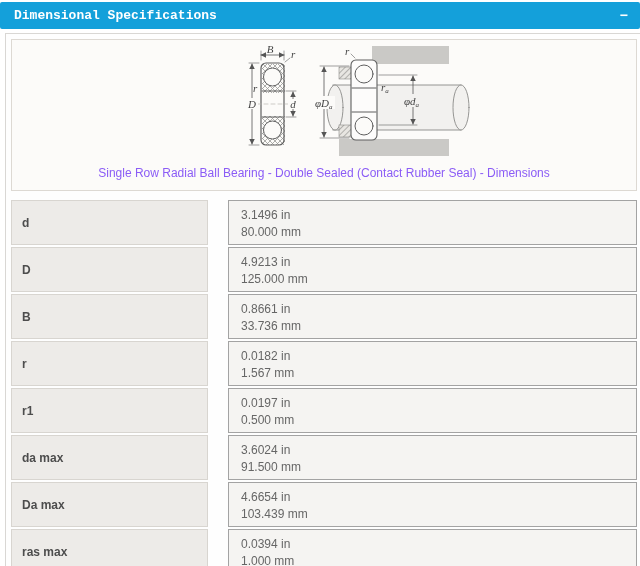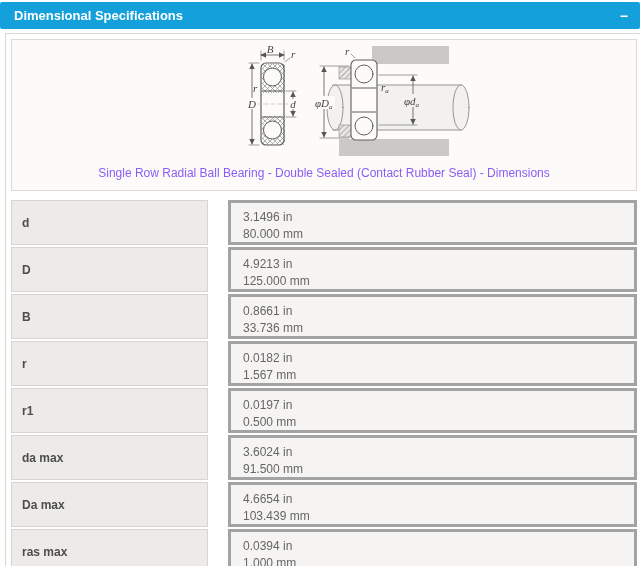--- a/index.html
+++ b/index.html
@@ -60,40 +60,40 @@
     display:flex;
     align-items:center;
     padding-left:10px;
     font-size:12px;
     font-weight:bold;
     color:#4d4d4d;
   }
   .cell-value {
     flex:1;
     background:#f5f4f2;
-    border:3px solid #a3a3a3;
+    border:1px solid #a3a3a3;
     box-sizing:border-box;
     height:45px;
     padding:6px 0 0 12px;
     font-size:12px;
     color:#666666;
     line-height:17px;
   }
   .dim-label {
     font-family:"Liberation Serif", serif;
     font-style:italic;
     font-size:11px;
     fill:#444444;
   }
   .dim-sub { font-size:7px; }
 </style>
 </head>
 <body>
 
-<div class="titlebar" style="background: rgb(20, 160, 218); color: rgb(255, 255, 255);">
+<div class="titlebar" style="background: rgb(20, 160, 218); color: rgb(255, 255, 255); font-family: Liberation Mono, monospace;">
   <span>Dimensional Specifications</span>
   <span class="collapse-btn">−</span>
 </div>
 
 <div class="wrapper">
 
   <div class="diagram-panel">
     <svg width="618" height="114" viewBox="0 0 618 114">
       <defs>
         <marker id="arr" viewBox="0 0 10 10" refX="9" refY="5" markerWidth="7" markerHeight="7" orient="auto-start-reverse">

